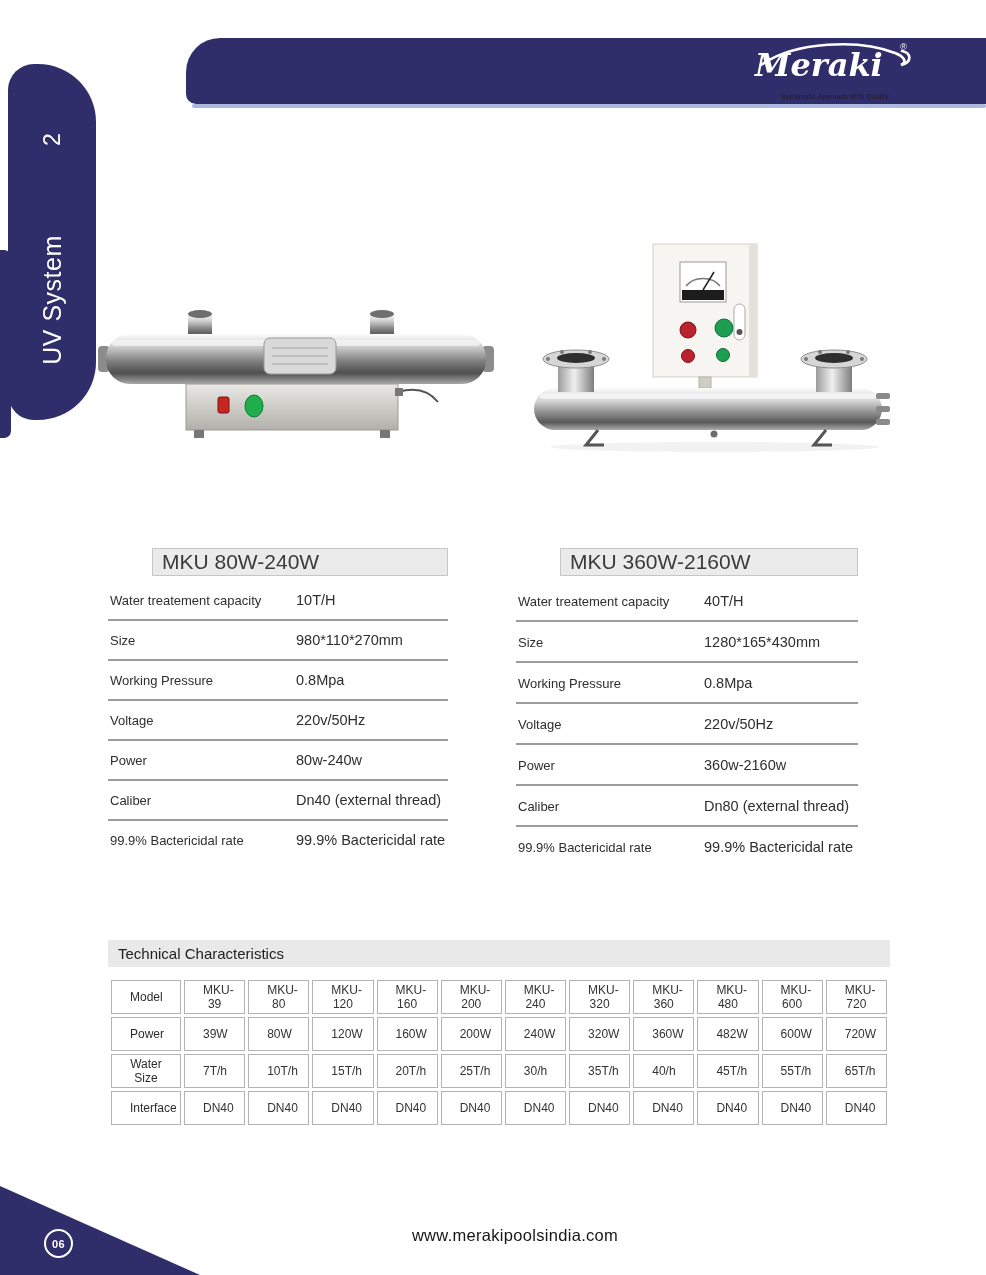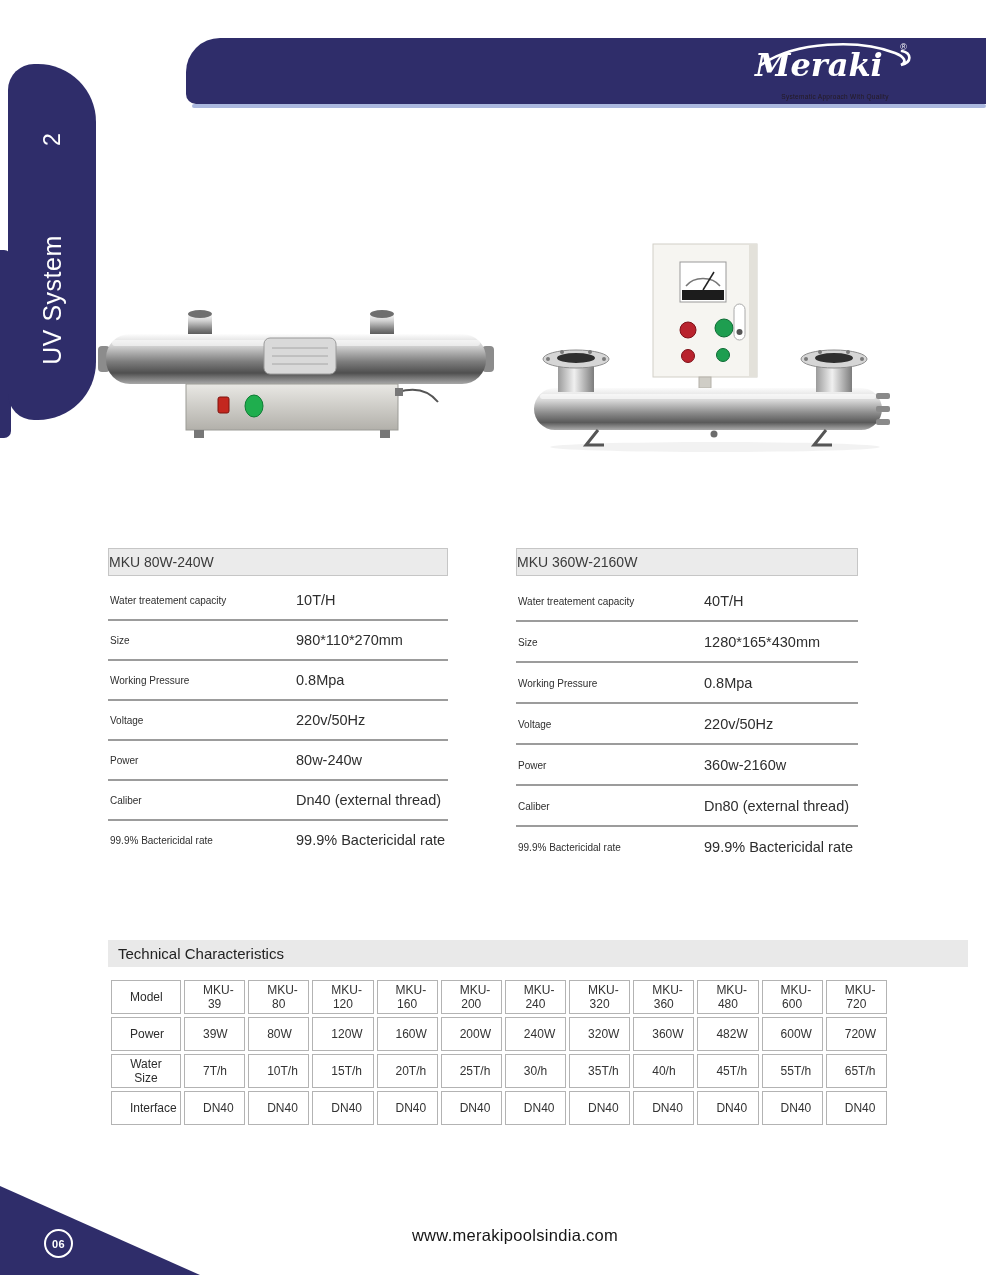--- a/index.html
+++ b/index.html
@@ -50,36 +50,36 @@
   }
   
   .product1{position:absolute;left:98px;top:298px;width:396px;height:145px;}
   .product2{position:absolute;left:528px;top:238px;width:376px;height:216px;}
   
   .spec{position:absolute;width:340px;}
   .spec1{left:108px;top:548px;}
   .spec2{left:516px;top:548px;width:342px;}
   .spec-title{
     height:26px;line-height:26px;background:#ebebeb;border:1px solid #c6c6c6;
-    font-size:14px;color:#3b3b3b;font-weight:500;margin-bottom:5px;
+    padding-left:9px;font-size:21px;color:#3b3b3b;font-weight:500;margin-bottom:5px;margin-left:44px;
   }
   .spec-row{position:relative;height:38px;}
   .spec2 .spec-row{height:39px;}
   .spec-row:not(:last-child){border-bottom:2px solid #9c9c9c;}
   .spec-label{
     position:absolute;left:2px;top:50%;transform:translateY(-50%);
-    font-size:10px;color:#2e2e2e;white-space:nowrap;
+    font-size:13px;color:#2e2e2e;white-space:nowrap;
   }
   .spec-value{
     position:absolute;left:188px;top:50%;transform:translateY(-50%);
     font-size:14.5px;color:#2e2e2e;white-space:nowrap;
   }
   
   .tech-title-bar{
-    position:absolute;left:108px;top:940px;width:860px;height:27px;line-height:27px;
+    position:absolute;left:108px;top:940px;width:782px;height:27px;line-height:27px;
     background:#e9e9e9;padding-left:10px;box-sizing:border-box;
     font-size:15px;color:#222;font-weight:500;
   }
   .tech-table{
     position:absolute;left:108px;top:977px;width:782px;
     border-collapse:separate;border-spacing:3px;table-layout:fixed;
   }
   .tech-table td{
     border:1px solid #b3b3b3;height:32px;text-align:center;vertical-align:middle;
     font-size:12px;color:#333;background:#fff;padding:0 18px;overflow:hidden;

